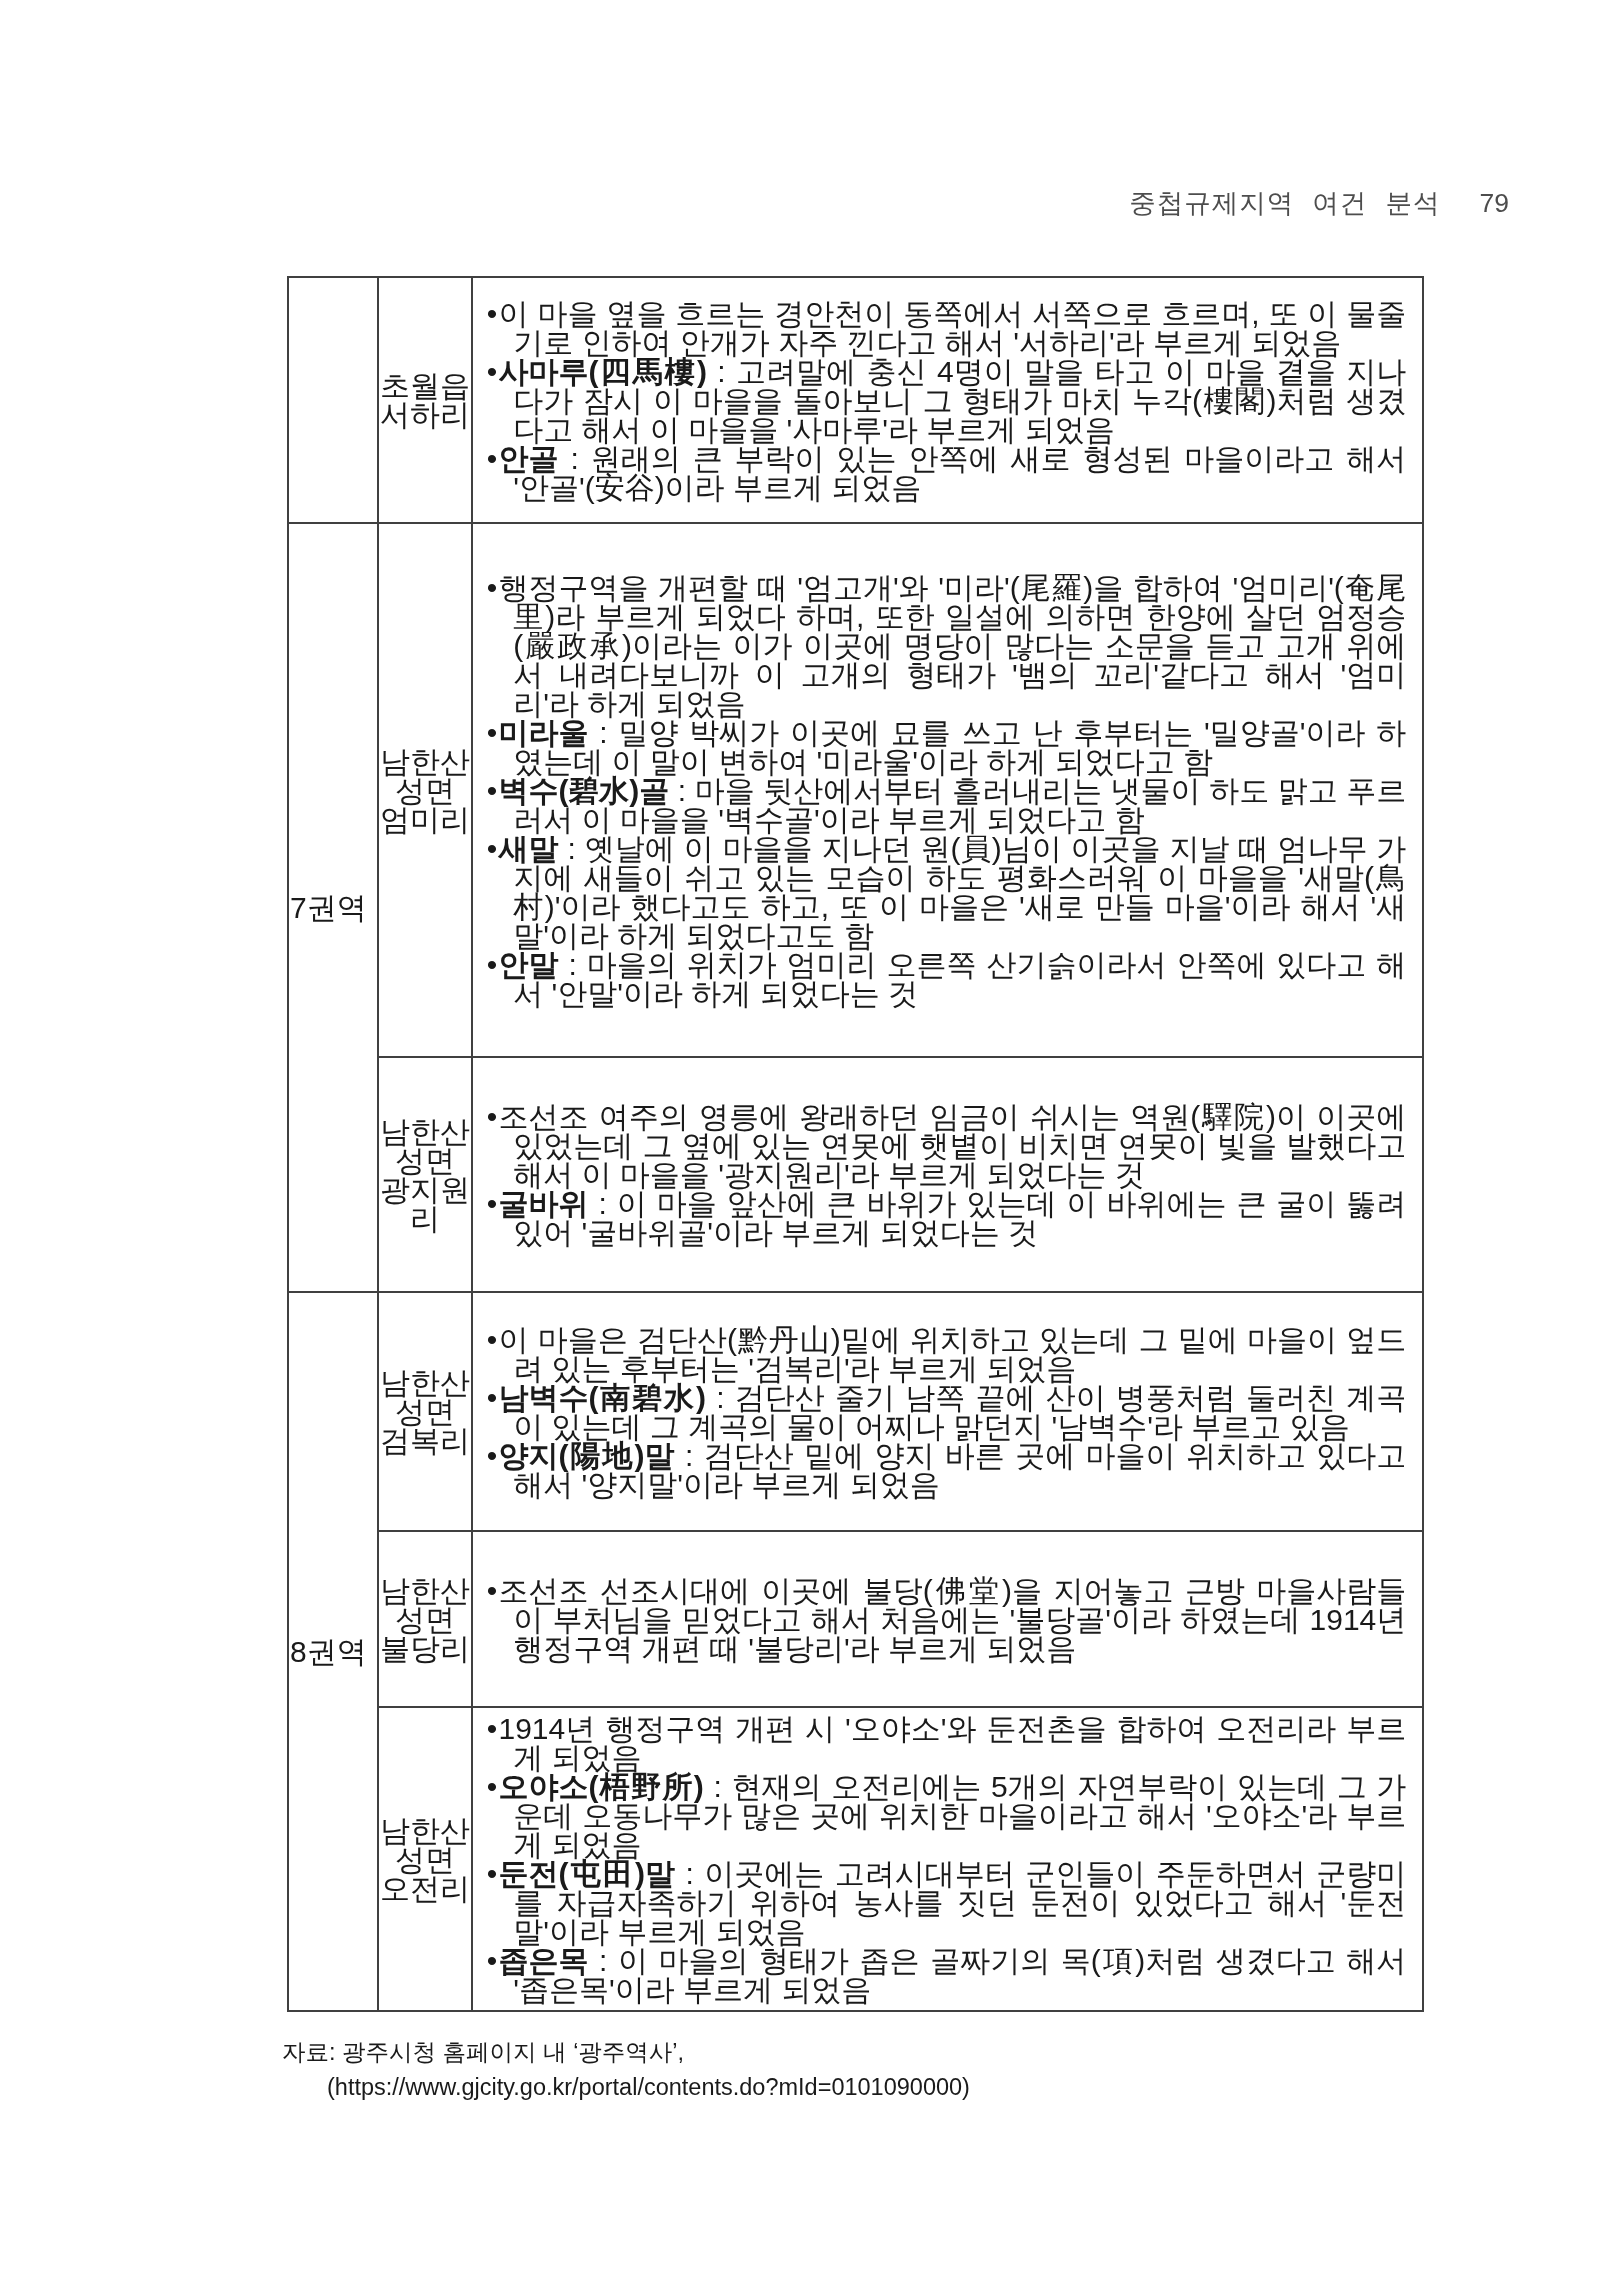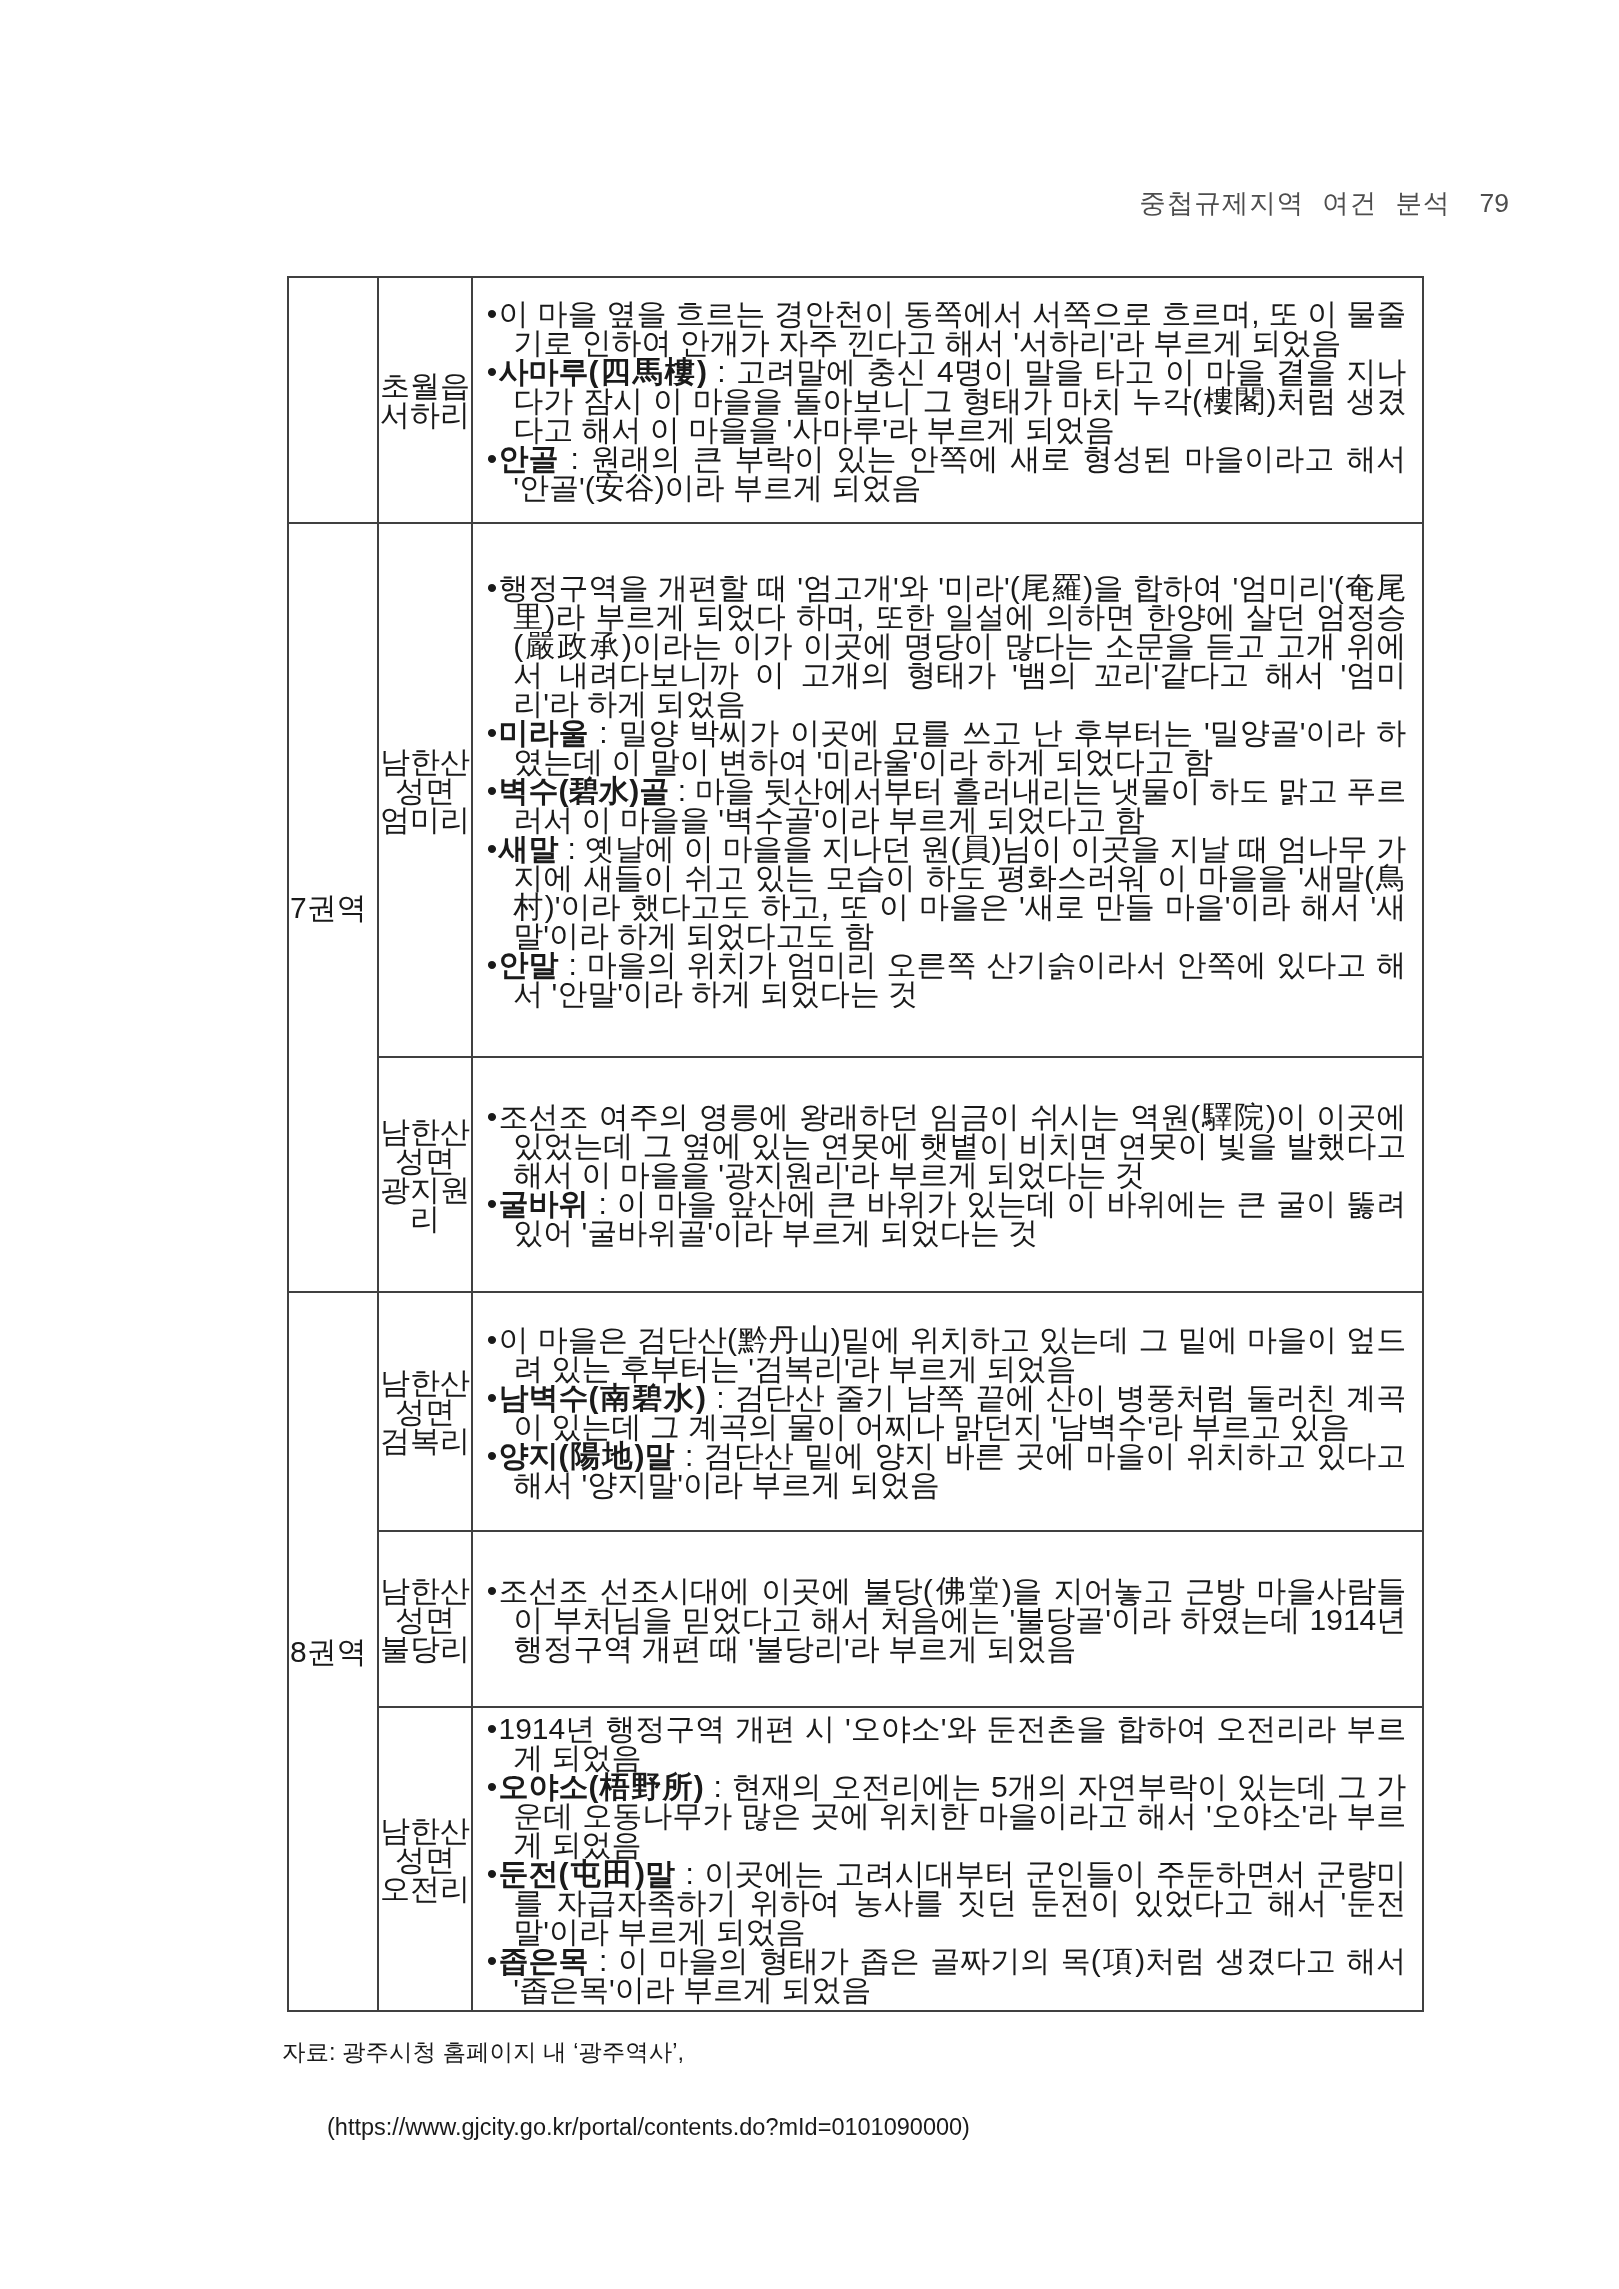--- a/index.html
+++ b/index.html
@@ -6,21 +6,21 @@
   body{
     width:1619px;height:2290px;background:#ffffff;position:relative;overflow:hidden;
     font-family:"Liberation Sans","DejaVu Sans",sans-serif;color:#1a1a1a;
   }
   
   .page-header{
     position:absolute;top:145px;right:110px;
     font-size:26.5px;color:#4d4d4d;display:flex;align-items:baseline;
   }
   .page-header .title{word-spacing:9.8px;letter-spacing:1px;margin-top:40px;}
-  .page-header .pageno{margin-left:29px;}
+  .page-header .pageno{margin-left:39px;}
   
   .tbl-wrap{position:absolute;top:276px;left:287px;width:1137px;}
   table.name-table{
     border-collapse:collapse;table-layout:fixed;width:1137px;
     border-top:2px solid #1a1a1a;border-bottom:2px solid #1a1a1a;
   }
   table.name-table td{
     border:2px solid #404040;vertical-align:middle;
     font-size:30px;line-height:29px;
   }
@@ -28,21 +28,21 @@
   td.col-village{width:94px;text-align:center;white-space:pre-line;padding:0 1px;}
   td.col-desc{border-right:none;padding:5.9px 15.7px 5.9px 13.7px;}
   .item{
     text-align:justify;word-break:break-all;
     padding-left:26.5px;text-indent:-26.5px;
   }
   .item .bullet{display:inline-block;width:11.8px;text-indent:0;}
   .item .term{font-weight:bold;}
   
   .source{position:absolute;left:282px;top:2035px;font-size:23.5px;line-height:35px;color:#1a1a1a;}
-  .source .l2{padding-left:45px;margin-top:40px;}
+  .source .l2{padding-left:45px;}
 </style>
 </head>
 <body>
 
 <div class="page-header">
   <span class="title">중첩규제지역 여건 분석</span>
   <span class="pageno">79</span>
 </div>
 
 <div class="tbl-wrap">

